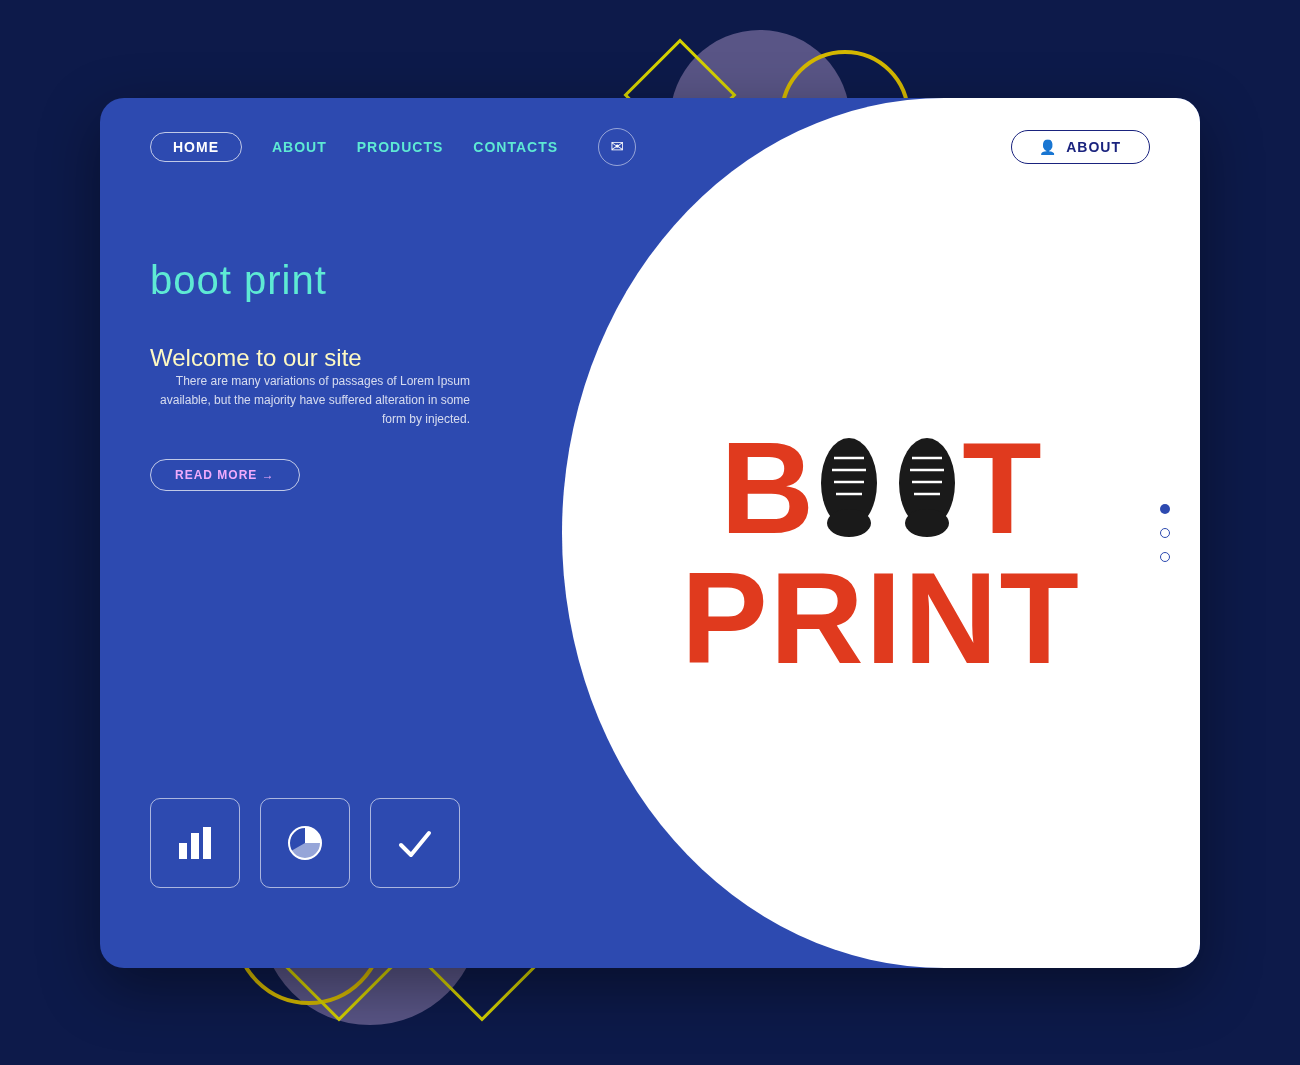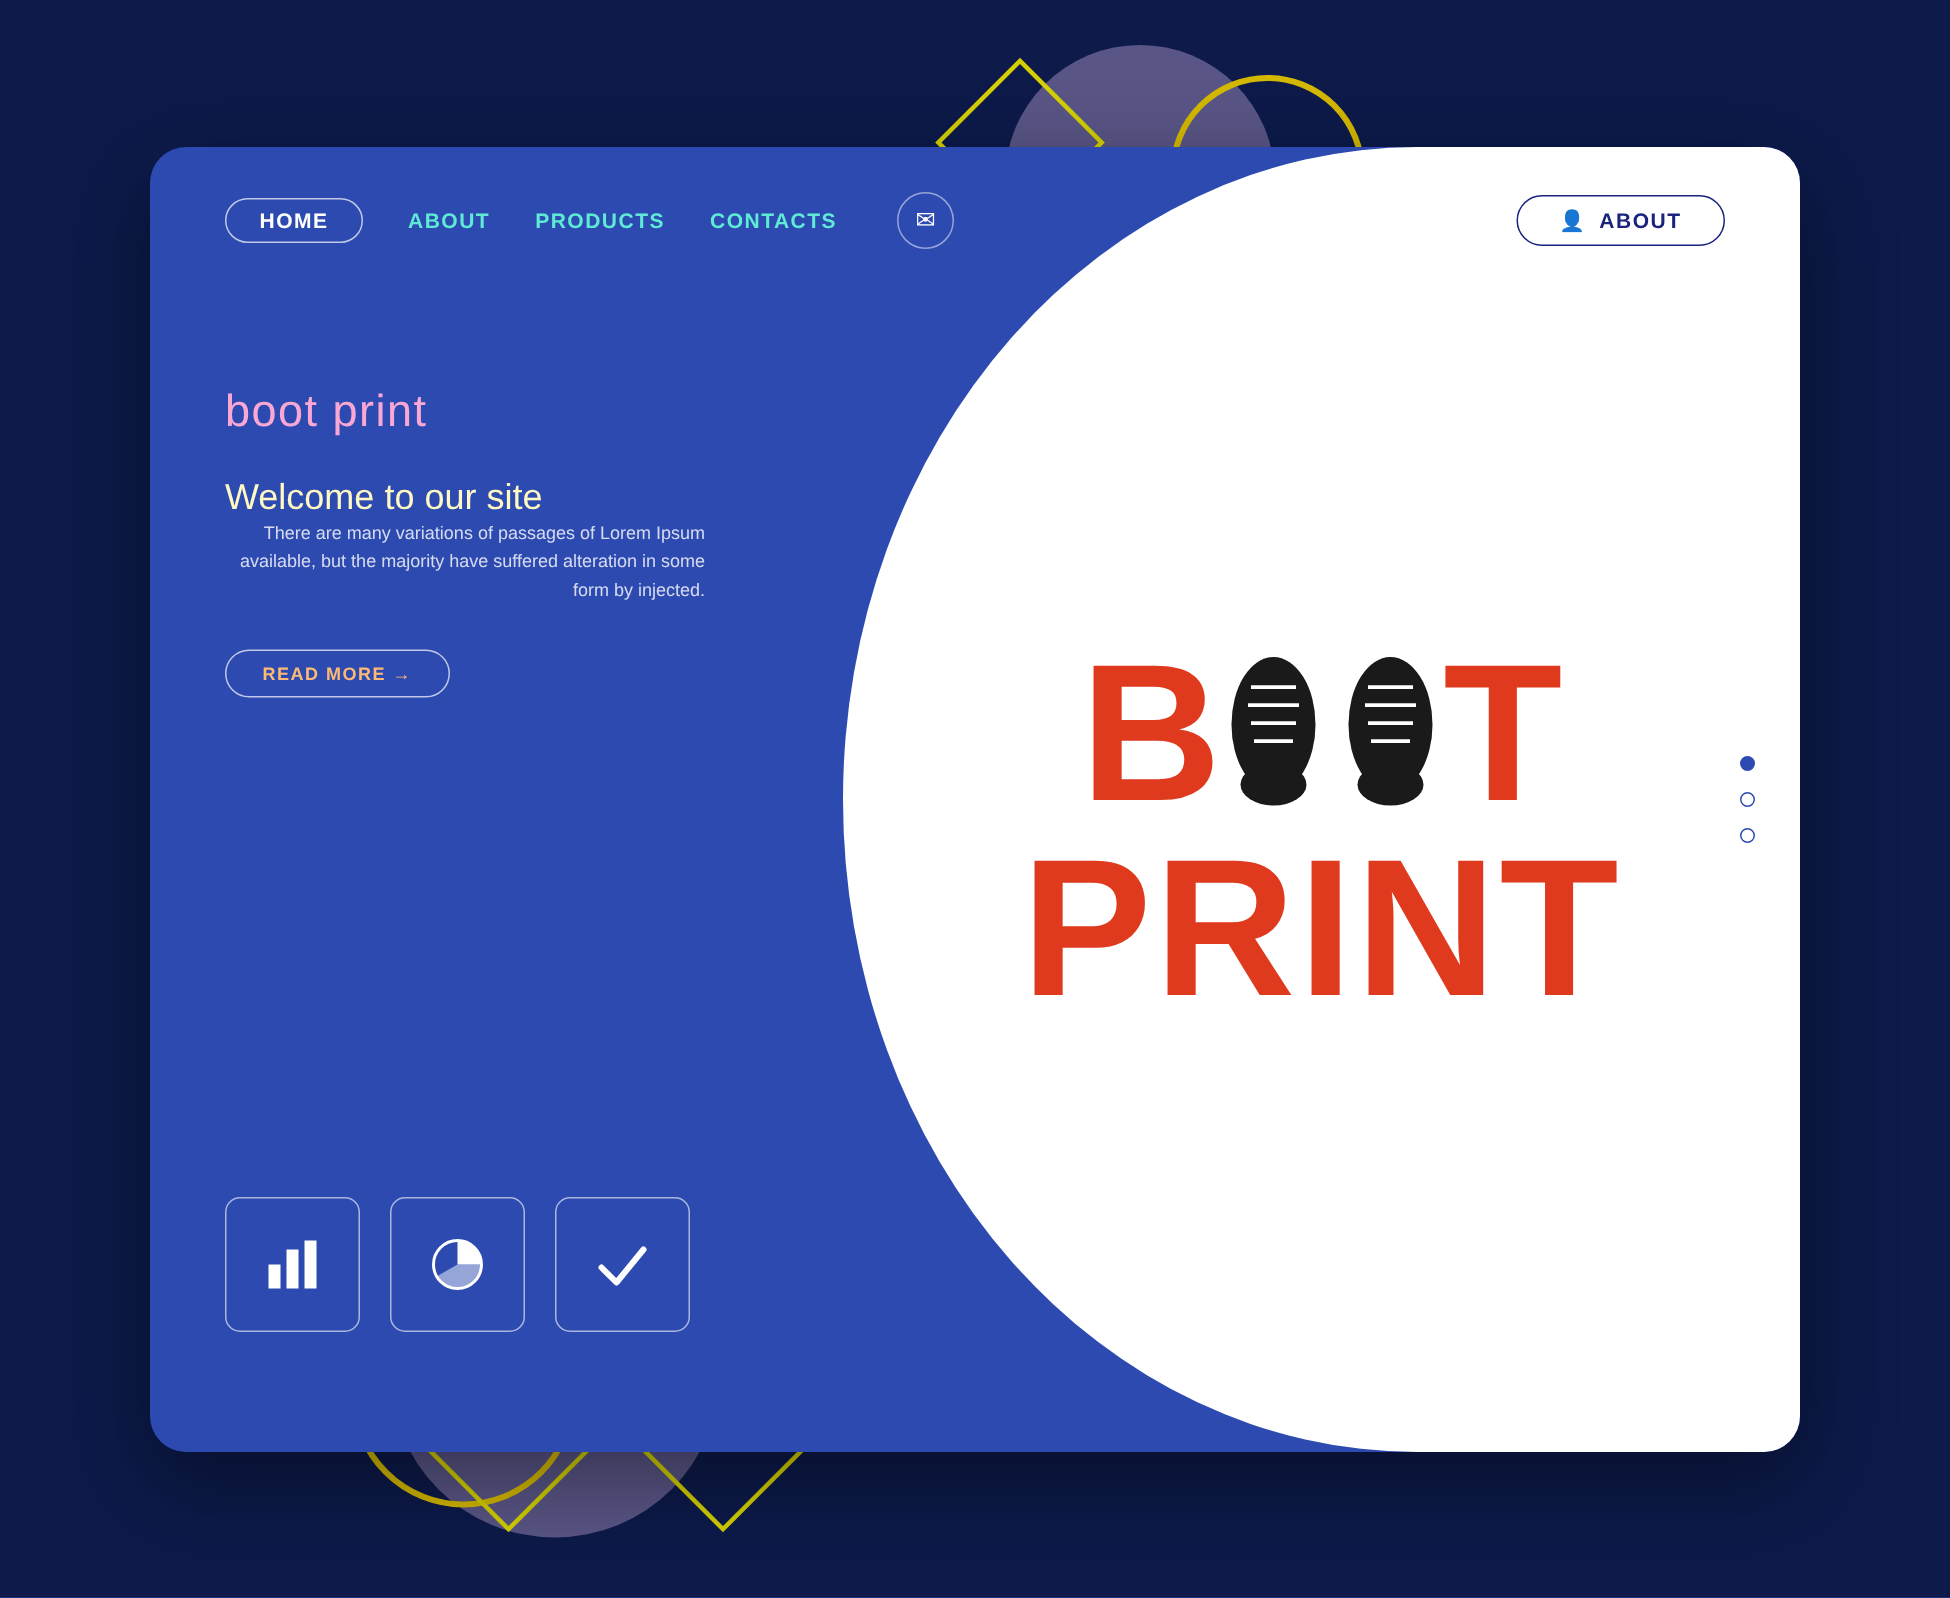--- a/index.html
+++ b/index.html
@@ -178,24 +178,24 @@
     .left-content {
       position: absolute;
       left: 50px;
       top: 160px;
       width: 400px;
       z-index: 5;
       color: white;
     }
 
     .site-title {
-      font-size: 30px;
+      font-size: 40px;
       font-weight: 300;
-      color: #f9a8d4;
-      margin-bottom: 26px;
+      color: #5eead4;
+      margin-bottom: 41px;
       letter-spacing: 1px;
     }
 
     .welcome-heading {
       font-size: 24px;
       font-weight: 400;
       color: #fef9c3;
     }
 
     .welcome-text {
@@ -204,21 +204,21 @@
       line-height: 1.6;
       margin-bottom: 30px;
       max-width: 320px;
       text-align: right;
     }
 
     .read-more-btn {
       border: 1.5px solid rgba(255,255,255,0.7);
       border-radius: 20px;
       padding: 8px 24px;
-      color: #fdba74;
+      color: #f0abfc;
       font-size: 12px;
       font-weight: 600;
       letter-spacing: 1px;
       cursor: pointer;
       background: transparent;
       display: inline-flex;
       align-items: center;
       gap: 10px;
     }
 

